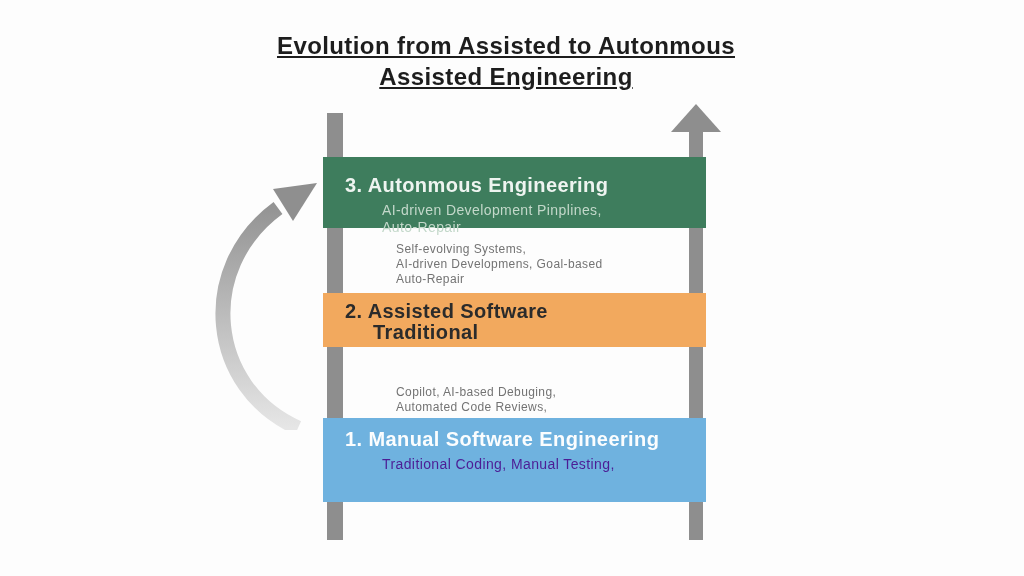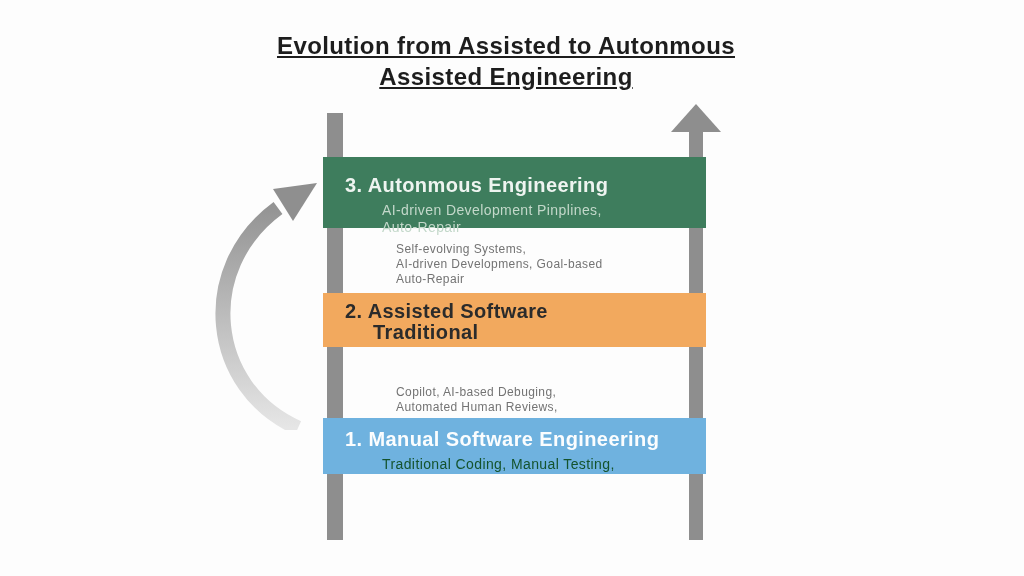--- a/index.html
+++ b/index.html
@@ -47,21 +47,21 @@
 
   
   .box {
     position: absolute;
     left: 323px;
     width: 383px;
     z-index: 2;
   }
   .box-3 { top: 157px; height: 71px; }
   .box-2 { top: 293px; height: 54px; }
-  .box-1 { top: 418px; height: 56px; }
+  .box-1 { top: 418px; height: 84px; }
 
   .box-heading {
     font-weight: bold;
     font-size: 20px;
     line-height: 21px;
     letter-spacing: 0.4px;
     padding-left: 22px;
   }
   .box-3 .box-heading { padding-top: 18px; }
   .box-2 .box-heading { padding-top: 8px; }
@@ -133,25 +133,25 @@
 
   <div class="box box-2" style="background-color: rgb(242, 169, 94);">
     <div class="box-heading" style="color: rgb(43, 43, 43);">
       <div>2. Assisted Software</div>
       <div class="heading-indent">Traditional</div>
     </div>
   </div>
 
   <div class="annotation annotation-2">
     <div>Copilot, AI-based Debuging,</div>
-    <div>Automated Human Reviews,</div>
+    <div>Automated Code Reviews,</div>
   </div>
 
   <div class="box box-1" style="background-color: rgb(111, 178, 223);">
     <div class="box-heading" style="color: rgb(251, 253, 254);">
       <div>1. Manual Software Engineering</div>
     </div>
-    <div class="box-details" style="color: #14532d;">
+    <div class="box-details" style="color: #4c1d95;">
       <div>Traditional Coding, Manual Testing,</div>
     </div>
   </div>
 
 </div>
 
 </body></html>

